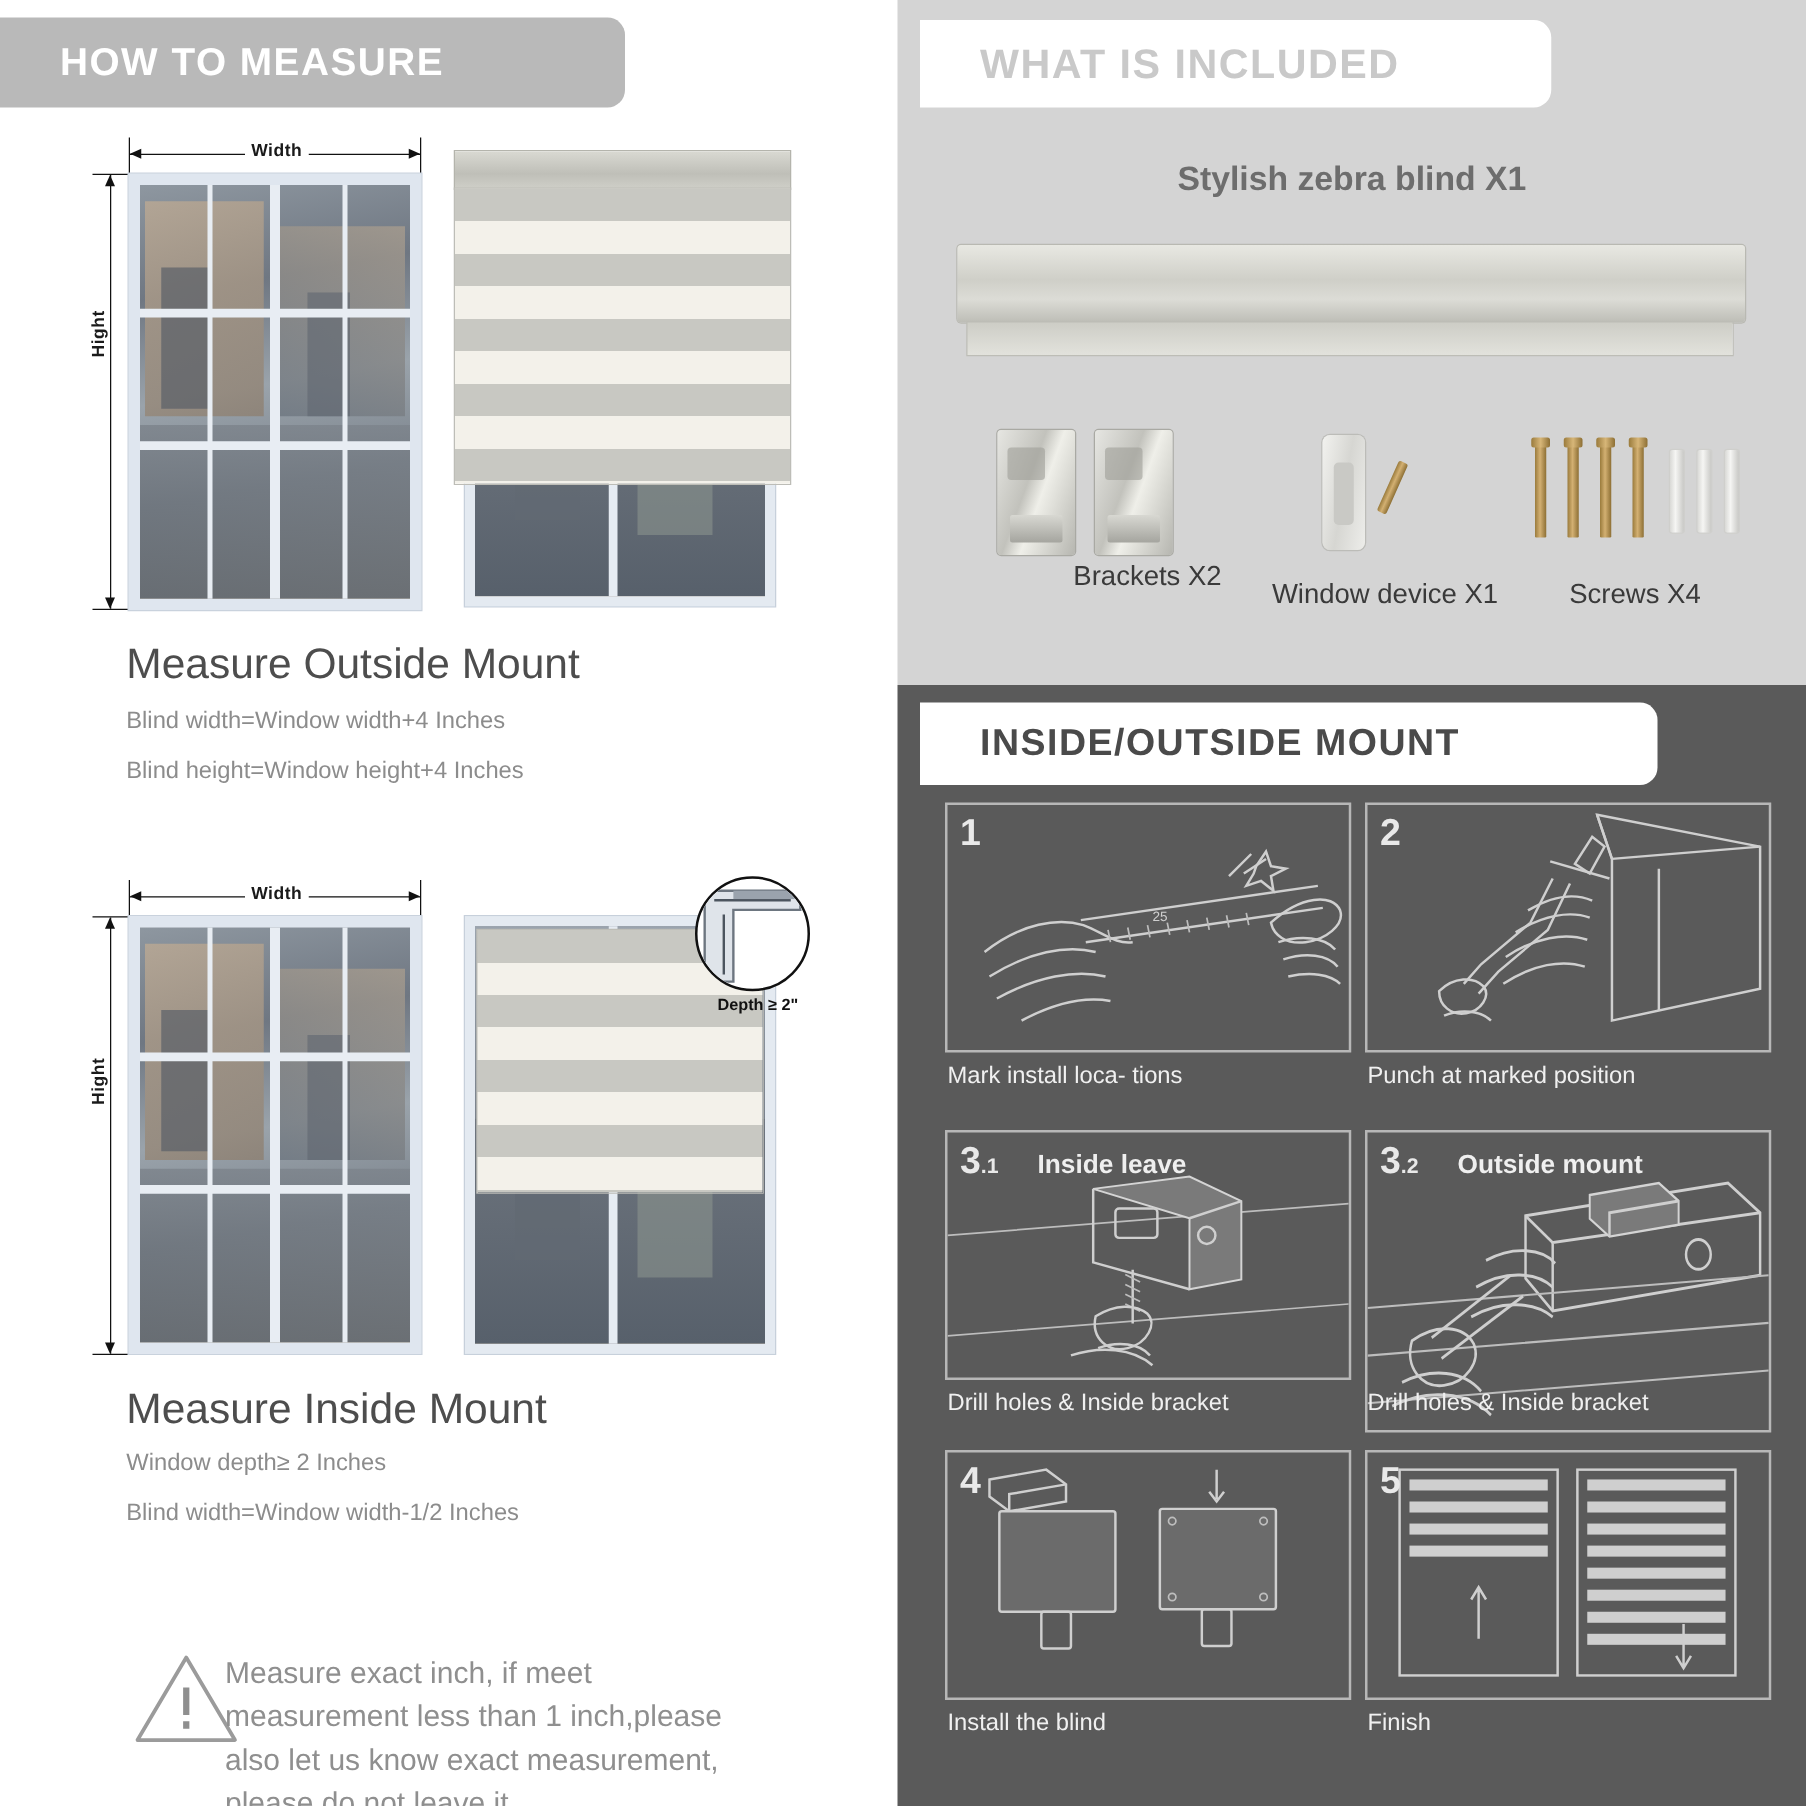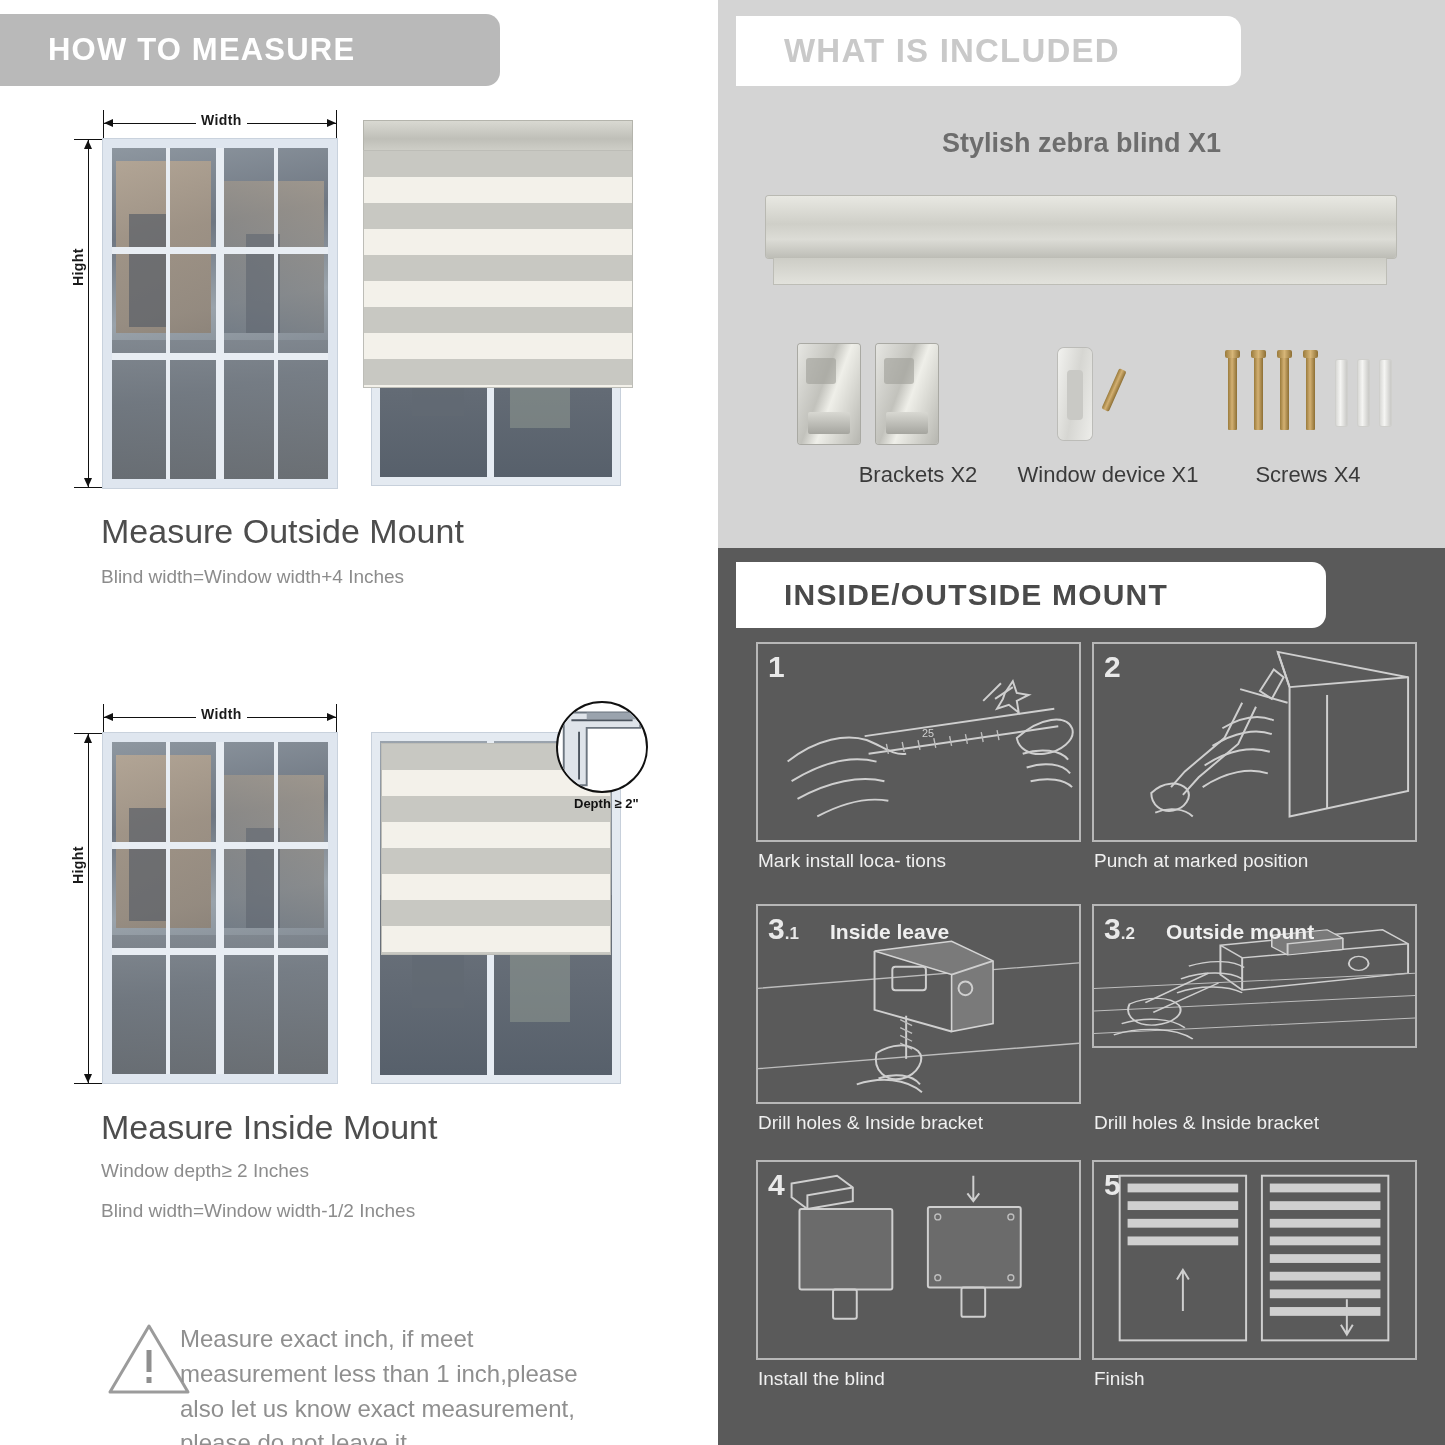--- a/index.html
+++ b/index.html
@@ -272,20 +272,21 @@
             <div class="g3"></div>
             <div class="g4"></div>
         </div>
         <div class="gm-v" style="left:46%; top:0; width:7px; height:100%;"></div>
       </div>
       <div class="blind-head" style="left:364px; top:121px; width:268px; height:30px;"></div>
       <div class="blind-fabric" style="left:364px; top:151px; width:268px; height:236px;"></div>
 
       <div class="m-title" style="left:101px; top:512px;">Measure Outside Mount</div>
       <div class="m-line" style="left:101px; top:566px;">Blind width=Window width+4 Inches</div>
+      <div class="m-line" style="left:101px; top:606px;">Blind height=Window height+4 Inches</div>
     </div>
 
     <div class="measure-block" style="top:596px;height:700px;">
 
       <div class="tick" style="left:103px; top:108px; width:1px; height:30px;"></div>
       <div class="tick" style="left:336px; top:108px; width:1px; height:30px;"></div>
       <div class="arrow-h" style="left:104px; top:121px; width:232px;"></div>
       <div class="dim-label" style="position:absolute; left:196px; top:110px; background:#fff; padding:0 5px;">Width</div>
 
       <div class="tick" style="left:74px; top:137px; width:32px; height:1px;"></div>
@@ -365,21 +366,21 @@
       <div class="screw" style="left:510px; top:36px; height:74px;"></div>
       <div class="screw" style="left:536px; top:36px; height:74px;"></div>
       <div class="screw" style="left:562px; top:36px; height:74px;"></div>
       <div class="screw" style="left:588px; top:36px; height:74px;"></div>
 
       <div class="anchor" style="left:618px; top:40px; height:66px;"></div>
       <div class="anchor" style="left:640px; top:40px; height:66px;"></div>
       <div class="anchor" style="left:662px; top:40px; height:66px;"></div>
     </div>
 
-    <div class="part-caption" style="left:70px; top:462px; width:260px;text-align:center;">Brackets X2</div>
+    <div class="part-caption" style="left:70px; top:448px; width:260px;text-align:center;">Brackets X2</div>
     <div class="part-caption" style="left:240px; top:462px; width:300px;">Window device X1</div>
     <div class="part-caption" style="left:470px; top:462px; width:240px;">Screws X4</div>
   </div>
 
   <div class="right-bottom">
     <div class="banner mount-banner">
       <span>INSIDE/OUTSIDE MOUNT</span>
     </div>
 
     <div class="step" style="left:38px; top:94px; width:325px; height:200px;">
@@ -448,21 +449,21 @@
           <path class="s-line" d="M100 182 C124 174, 150 176, 166 190"></path>
         </svg>
       </div>
       <div class="step-num">
         <span>3</span><span class="sub">.1</span>
       </div>
       <div class="step-sub" style="left:72px;">Inside leave</div>
     </div>
     <div class="step-caption" style="left:40px; top:564px;">Drill holes &amp;  Inside bracket</div>
 
-    <div class="step" style="left:374px; top:356px; width:325px; height:144px;text-decoration:underline;">
+    <div class="step" style="left:374px; top:356px; width:325px; height:242px;text-decoration:underline;">
       <div class="sketch">
         <svg viewBox="0 0 325 200" preserveAspectRatio="none">
           <path class="s-line" d="M128 56 L292 34 L318 54 L318 96 L150 120 L128 98 Z"></path>
           <path class="s-line" d="M150 120 L150 74 L318 54"></path>
           <path class="s-line" d="M128 56 L150 74"></path>
           <path class="s-fill-light" d="M180 42 L236 34 L252 46 L252 62 L196 70 L180 58 Z"></path>
           <path class="s-line" d="M196 70 L196 54 L252 46"></path>
           <path class="s-line-thin" d="M0 118 L325 96 M0 150 L325 128 M0 182 L325 160"></path>
           <circle class="s-line" cx="268" cy="82" r="10"></circle>
           <path class="s-line" d="M96 86 C118 76, 142 78, 152 88"></path>

